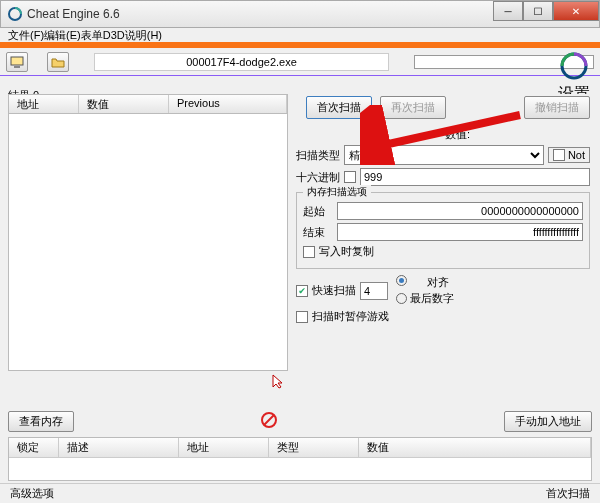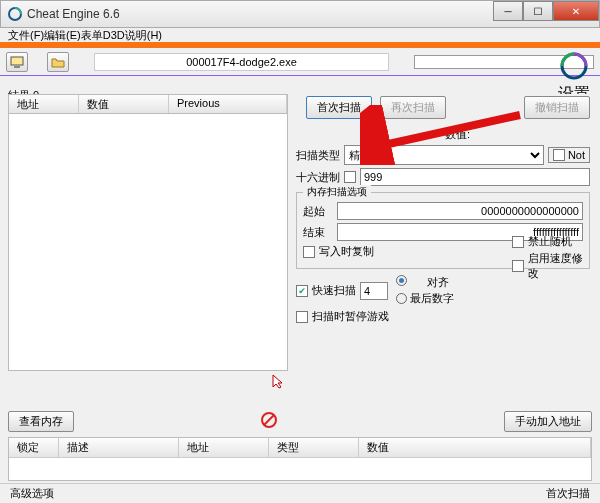--- a/index.html
+++ b/index.html
@@ -201,30 +201,20 @@
             <span class="radio"></span>
             <span>最后数字</span>
           </span>
       </div>
     </div>
     <div class="row">
       <span class="chk"></span>
       <span class="lbl">扫描时暂停游戏</span>
     </div>
 
-    <div class="side-opts">
-      <div class="row">
-          <span class="chk"></span>
-          <span>禁止随机</span>
-        </div>
-      <div class="row">
-          <span class="chk"></span>
-          <span>启用速度修改</span>
-        </div>
-    </div>
   </div>
 </div>
 
 <svg class="red-arrow" style="left:360px; top:105px;" width="170" height="60">
   <defs>
       <marker id="ah" markerWidth="12" markerHeight="12" refX="2" refY="6" orient="auto">
         <path d="M0 0 L12 6 L0 12 Z" fill="#d11"></path>
       </marker>
     </defs>
   <line x1="160" y1="10" x2="15" y2="42" stroke="#d11" stroke-width="8" marker-end="url(#ah)"></line>

